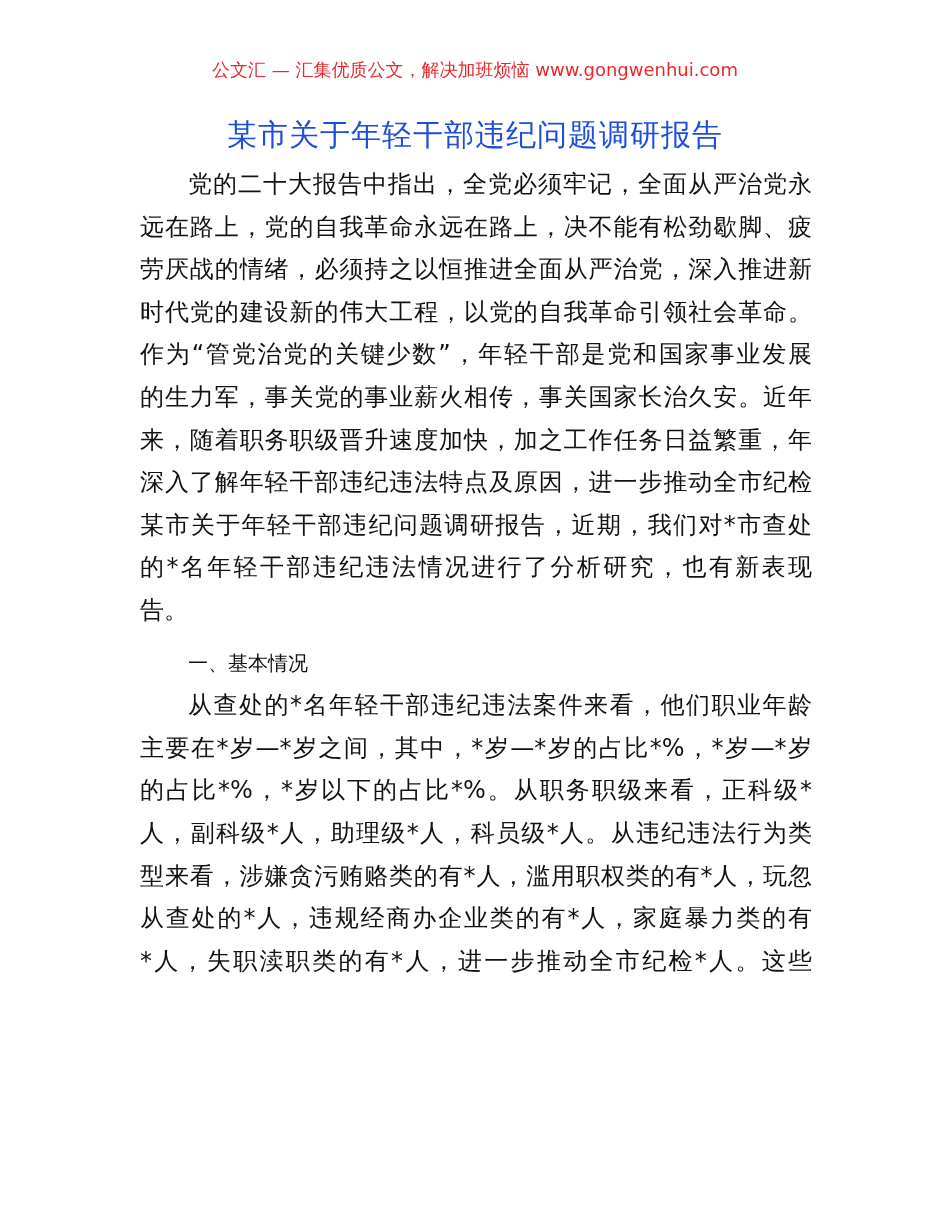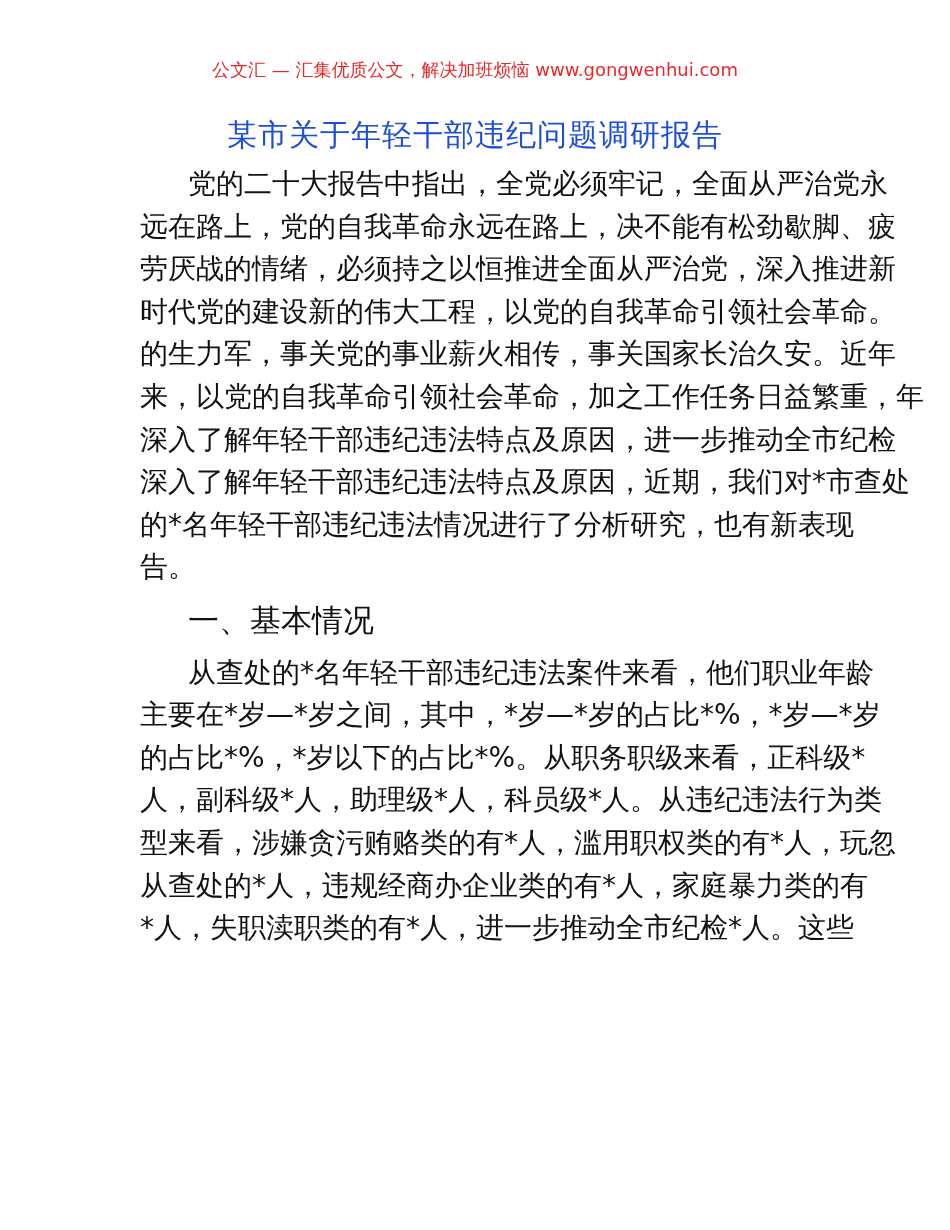--- a/index.html
+++ b/index.html
@@ -48,62 +48,62 @@
     }
     .body-text {
       position: absolute;
       left: 140px;
       top: 163px;
       width: 672px;
     }
     .line {
       height: 42.6px;
       line-height: 42.6px;
-      font-size: 28px;
+      font-size: 24px;
       white-space: nowrap;
       text-align: justify;
       text-align-last: justify;
       color: #111111;
     }
     .line.indent {
       padding-left: 48px;
     }
     .line.last {
       text-align-last: left;
     }
     .heading-line {
       height: 42.6px;
       line-height: 42.6px;
-      font-size: 31px;
+      font-size: 20px;
       padding-left: 48px;
       white-space: nowrap;
       margin-top: 10px;
-      margin-bottom: 10px;
     }
   </style>
 </head>
 <body>
 
 <div class="page">
 
   <div class="watermark-header">公文汇 — 汇集优质公文，解决加班烦恼 www.gongwenhui.com</div>
 
   <div class="doc-title">某市关于年轻干部违纪问题调研报告</div>
 
   <div class="body-text">
 
     <div>
       <div class="line indent">党的二十大报告中指出，全党必须牢记，全面从严治党永</div>
       <div class="line">远在路上，党的自我革命永远在路上，决不能有松劲歇脚、疲</div>
       <div class="line">劳厌战的情绪，必须持之以恒推进全面从严治党，深入推进新</div>
       <div class="line">时代党的建设新的伟大工程，以党的自我革命引领社会革命。</div>
+      <div class="line">作为“管党治党的关键少数”，年轻干部是党和国家事业发展</div>
       <div class="line">的生力军，事关党的事业薪火相传，事关国家长治久安。近年</div>
-      <div class="line">来，以党的自我革命引领社会革命，加之工作任务日益繁重，年</div>
+      <div class="line">来，随着职务职级晋升速度加快，加之工作任务日益繁重，年</div>
       <div class="line">深入了解年轻干部违纪违法特点及原因，进一步推动全市纪检</div>
-      <div class="line">深入了解年轻干部违纪违法特点及原因，近期，我们对*市查处</div>
+      <div class="line">某市关于年轻干部违纪问题调研报告，近期，我们对*市查处</div>
       <div class="line">的*名年轻干部违纪违法情况进行了分析研究，也有新表现</div>
       <div class="line last">告。</div>
     </div>
 
     <div class="heading-line">一、基本情况</div>
 
     <div>
       <div class="line indent">从查处的*名年轻干部违纪违法案件来看，他们职业年龄</div>
       <div class="line">主要在*岁—*岁之间，其中，*岁—*岁的占比*%，*岁—*岁</div>
       <div class="line">的占比*%，*岁以下的占比*%。从职务职级来看，正科级*</div>

